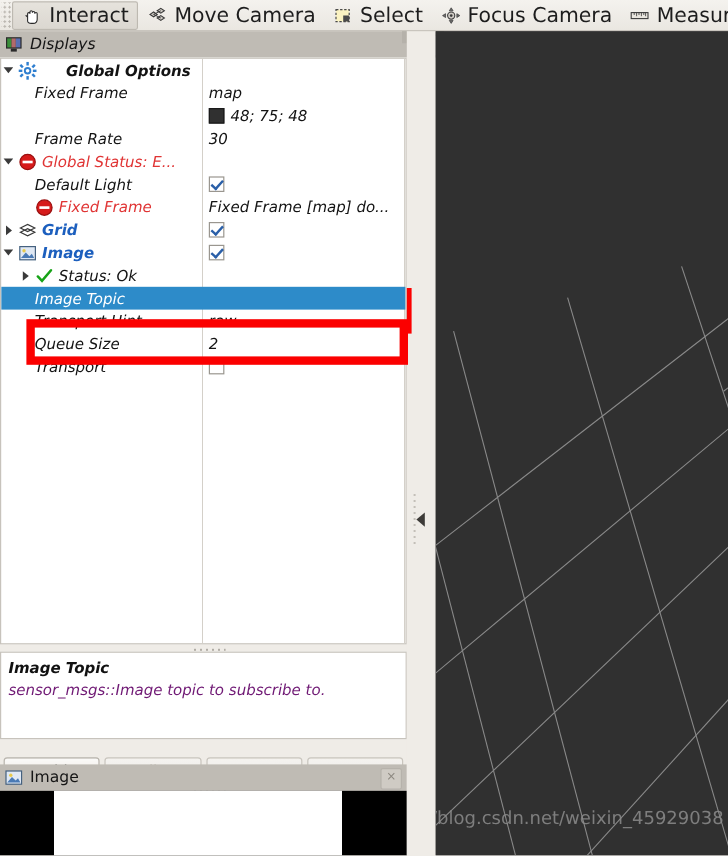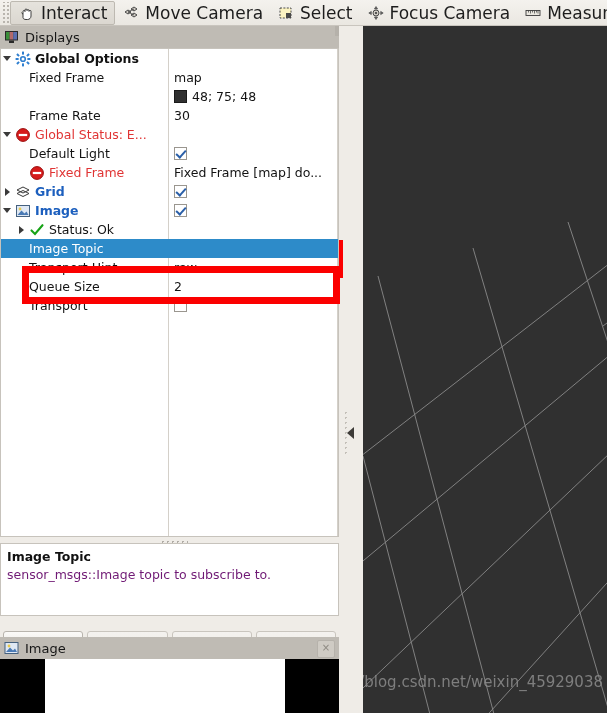--- a/index.html
+++ b/index.html
@@ -44,20 +44,21 @@
     border-radius: 2px;
   }
   .tb-icon { width: 18px; height: 16px; display: block; flex: 0 0 auto; }
 
   
   .dock {
     position: absolute; left: 0; top: 26px;
     width: 370px; height: 604px;
     background: #efece7;
     box-sizing: border-box;
+    font-style: italic;
   }
   .dock-title {
     position: relative;
     height: 22px; display: flex; align-items: center;
     padding-left: 4px;
     background: #bfbbb4;
     color: #161616; font-size: 13px;
   }
   .dock-title .t-icon { width: 15px; height: 14px; margin-right: 6px; }
   .dock-title .t-label { font-size: 13px; }
@@ -102,21 +103,21 @@
   }
   .arrow.open::before {
     content: ""; position: absolute; left: 2px; top: 7px;
     border-top: 5px solid #3a3a3a;
     border-left: 4px solid transparent; border-right: 4px solid transparent;
   }
   .ico { width: 16px; height: 16px; flex: 0 0 auto; margin-right: 4px; }
   .lbl { font-size: 12.5px; line-height: 19px; }
   .lbl.blue { color: #1c5fbe; font-weight: bold; }
   .lbl.red  { color: #e03434; }
-  .lbl.bold { font-weight: bold; }
+  .lbl.bold { font-weight: bold; margin-left: 20px; }
   .vtext { font-size: 12.5px; color: #131313; line-height: 19px; }
   .cbx {
     width: 13px; height: 13px; box-sizing: border-box;
     border: 1px solid #9a968f; background: #fff;
     position: relative;
   }
   .cbx.on::after {
     content: ""; position: absolute; left: 3px; top: 0px;
     width: 4px; height: 8px;
     border: solid #2a5fa8; border-width: 0 2px 2px 0;

